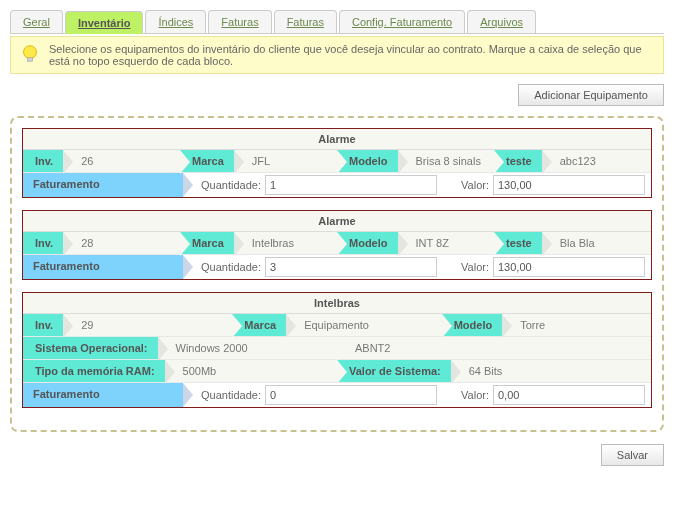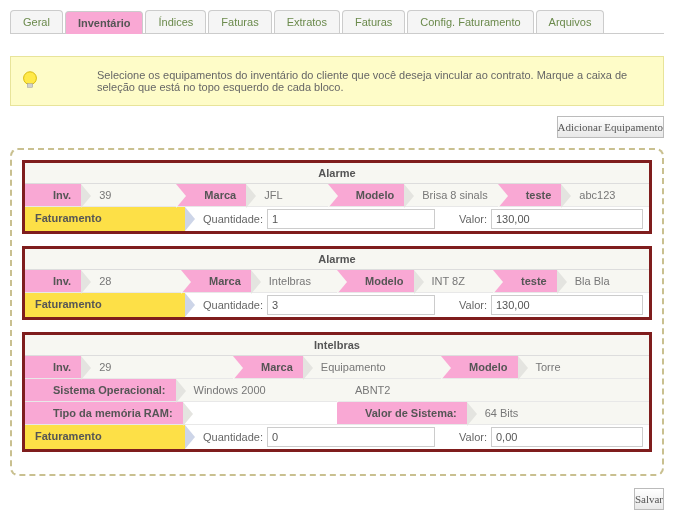--- a/index.html
+++ b/index.html
@@ -18,66 +18,66 @@
   }
   .tab {
     padding: 5px 12px;
     border: 1px solid #ccc;
     border-bottom: none;
     background: #f5f5f5;
     margin-right: 2px;
     border-radius: 4px 4px 0 0;
     cursor: pointer;
     color: #6b8a4c;
+    text-decoration: underline;
   }
   .tab.active {
-    background: #f9a8d4;
+    background: #bef264;
     font-weight: bold;
     position: relative;
     top: 1px;
     color: #555;
   }
   .hint {
     display: flex;
     align-items: flex-start;
     background: #fefcc8;
     border: 1px solid #e8e49a;
-    padding: 12px 8px;
-    margin-top: 22px;
+    padding: 6px 8px;
+    margin-top: 2px;
     color: #666;
-    gap: 48px;
   }
   .bulb {
     width: 22px;
     height: 22px;
     margin-right: 8px;
     flex-shrink: 0;
   }
   .toolbar {
     text-align: right;
     margin-top: 10px;
   }
   .btn {
     display: inline-block;
-    padding: 4px 0;
+    padding: 4px 15px;
     border: 1px solid #bbb;
     background: linear-gradient(#fff,#e8e8e8);
     cursor: pointer;
-    font-family: Liberation Serif, serif;
+    font-family: Liberation Sans, sans-serif;
     font-size: 11px;
     color: #555;
   }
   .panel {
     border: 2px dashed #c9c090;
     border-radius: 8px;
     padding: 10px;
     margin-top: 10px;
   }
   .block {
-    border: 3px solid #7f1d1d;
+    border: 1px solid #7f1d1d;
     margin-bottom: 12px;
     background: #fff;
   }
   .block-title {
     text-align: center;
     background: #f7f7f2;
     padding: 4px;
     font-weight: bold;
     color: #555;
     border-bottom: 1px solid #ddd;
@@ -88,22 +88,22 @@
     border-bottom: 1px solid #e8e8e8;
   }
   .row:last-child { border-bottom: none; }
   .crumb {
     display: flex;
     align-items: center;
     flex: 1;
   }
   .lbl {
     position: relative;
-    background: #f9a8d4;
-    padding: 5px 10px 5px 28px;
+    background: #5eead4;
+    padding: 5px 10px 5px 12px;
     font-weight: bold;
     color: #555;
     white-space: nowrap;
   }
   .lbl::after {
     content: "";
     position: absolute;
     right: -10px;
     top: 0;
     border-top: 12px solid transparent;
@@ -126,21 +126,21 @@
     top: 0;
     border-top: 12px solid transparent;
     border-bottom: 12px solid transparent;
     border-left: 10px solid #f7f7f2;
     z-index: 1;
   }
   .crumb:last-child .val::after { display:none; }
   .fat-row { display:flex; align-items:stretch; }
   .fat-label {
     position: relative;
-    background: #fde047;
+    background: #7dd3fc;
     padding: 5px 10px;
     font-weight: bold;
     color: #555;
     width: 160px;
   }
   .fat-label::after {
     content:"";
     position:absolute;
     right:-10px; top:0;
     border-top:12px solid transparent;
@@ -168,21 +168,20 @@
   .footer { text-align:right; margin-top:12px; }
 </style>
 </head>
 <body>
 
 <div class="tabs" id="tabbar">
     <div class="tab">Geral</div>
     <div class="tab active">Inventário</div>
     <div class="tab">Índices</div>
     <div class="tab">Faturas</div>
-    <div class="tab">Extratos</div>
     <div class="tab">Faturas</div>
     <div class="tab">Config. Faturamento</div>
     <div class="tab">Arquivos</div>
   </div>
 
 <div class="hint">
   <span class="bulb">
     <svg viewBox="0 0 24 24">
         <circle cx="12" cy="10" r="7" fill="#ffe94a" stroke="#d4b500" stroke-width="1"></circle>
         <rect x="9" y="16" width="6" height="4" fill="#cfcfcf" stroke="#999" stroke-width="0.5"></rect>
@@ -194,21 +193,21 @@
 <div class="toolbar">
   <button class="btn">Adicionar Equipamento</button>
 </div>
 
 <div class="panel" id="panel">
     <div class="block">
       <div class="block-title">Alarme</div>
       <div class="row">
         <div class="crumb">
           <div class="lbl">Inv.</div>
-          <div class="val">39</div>
+          <div class="val">26</div>
         </div>
         <div class="crumb">
           <div class="lbl">Marca</div>
           <div class="val">JFL</div>
         </div>
         <div class="crumb">
           <div class="lbl">Modelo</div>
           <div class="val">Brisa 8 sinals</div>
         </div>
         <div class="crumb">
@@ -281,20 +280,21 @@
           <div class="lbl">Sistema Operacional:</div>
           <div class="val">Windows 2000</div>
         </div>
         <div class="crumb">
           <div class="val">ABNT2</div>
         </div>
       </div>
       <div class="row">
         <div class="crumb">
           <div class="lbl">Tipo da memória RAM:</div>
+          <div class="val">500Mb</div>
         </div>
         <div class="crumb">
           <div class="lbl">Valor de Sistema:</div>
           <div class="val">64 Bits</div>
         </div>
       </div>
       <div class="fat-row">
         <div class="fat-label">Faturamento</div>
         <div class="fat-field qty">
           <label>Quantidade:</label>

